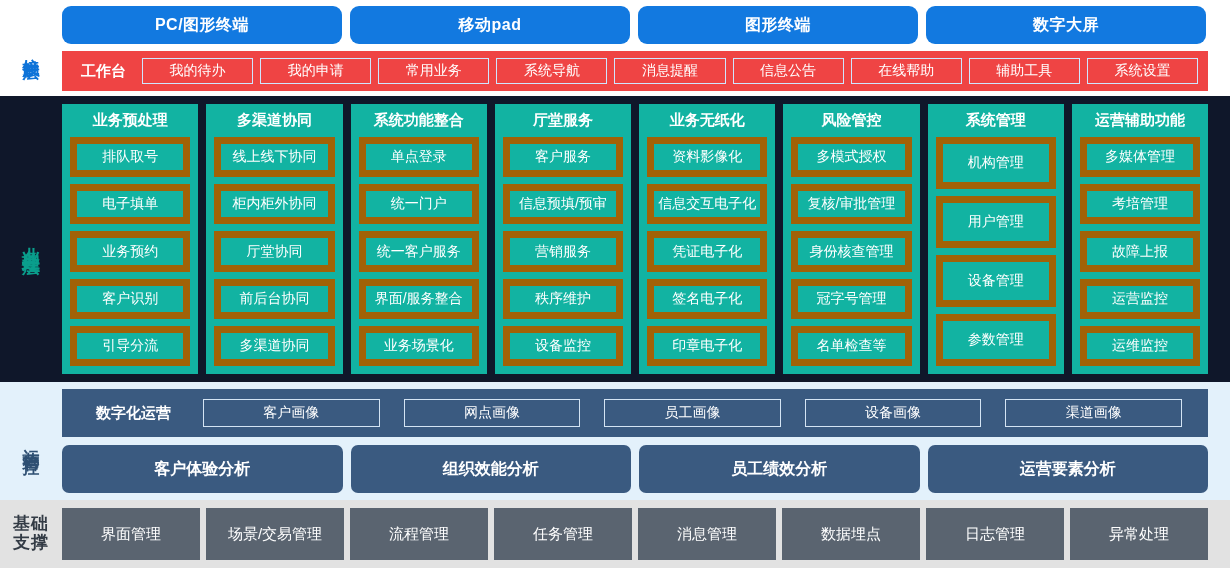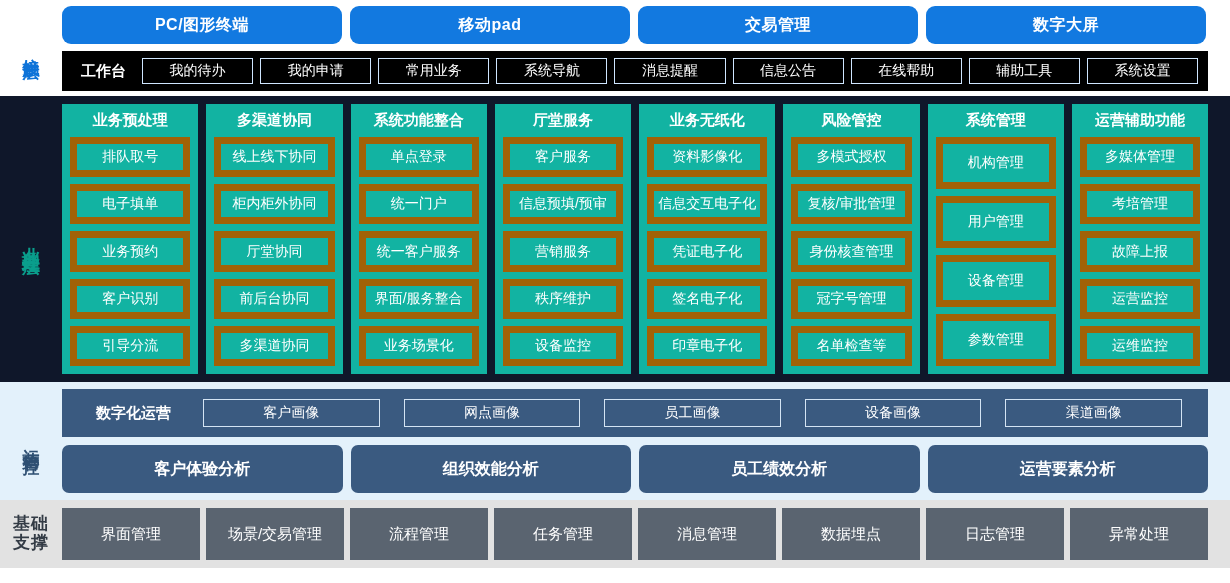--- a/index.html
+++ b/index.html
@@ -23,21 +23,21 @@
   
   .layer-contact{height:96px;background:#ffffff;padding:6px 0 4px 0;}
   .layer-contact .band-label{color:#0e73d8;}
   .channels{display:flex;gap:8px;padding:0 24px 0 0;}
   .channel{
     flex:1 1 0;height:38px;background:#1279e0;color:#fff;border-radius:9px;
     display:flex;align-items:center;justify-content:center;
     font-size:16px;font-weight:bold;letter-spacing:.5px;
   }
   .workbench{
-    margin-top:7px;margin-right:22px;height:40px;background:#000000;
+    margin-top:7px;margin-right:22px;height:40px;background:#ef4444;
     display:flex;align-items:center;gap:7px;padding:0 10px;box-sizing:border-box;
   }
   .workbench-title{
     color:#fff;font-size:15px;font-weight:bold;padding:0 9px;white-space:nowrap;
   }
   .chip{
     flex:1 1 0;height:26px;border:1px solid #cfe6ff;color:#fff;
     display:flex;align-items:center;justify-content:center;
     font-size:14px;white-space:nowrap;box-sizing:border-box;
   }
@@ -94,21 +94,21 @@
 <div class="diagram">
 
   <div class="band layer-contact">
     <div class="band-label">
       <span class="vlabel">接触层</span>
     </div>
     <div class="band-body">
       <div class="channels">
         <div class="channel">PC/图形终端</div>
         <div class="channel">移动pad</div>
-        <div class="channel">交易管理</div>
+        <div class="channel">图形终端</div>
         <div class="channel">数字大屏</div>
       </div>
       <div class="workbench">
         <div class="workbench-title">工作台</div>
         <div class="chip">我的待办</div>
         <div class="chip">我的申请</div>
         <div class="chip">常用业务</div>
         <div class="chip">系统导航</div>
         <div class="chip">消息提醒</div>
         <div class="chip">信息公告</div>

